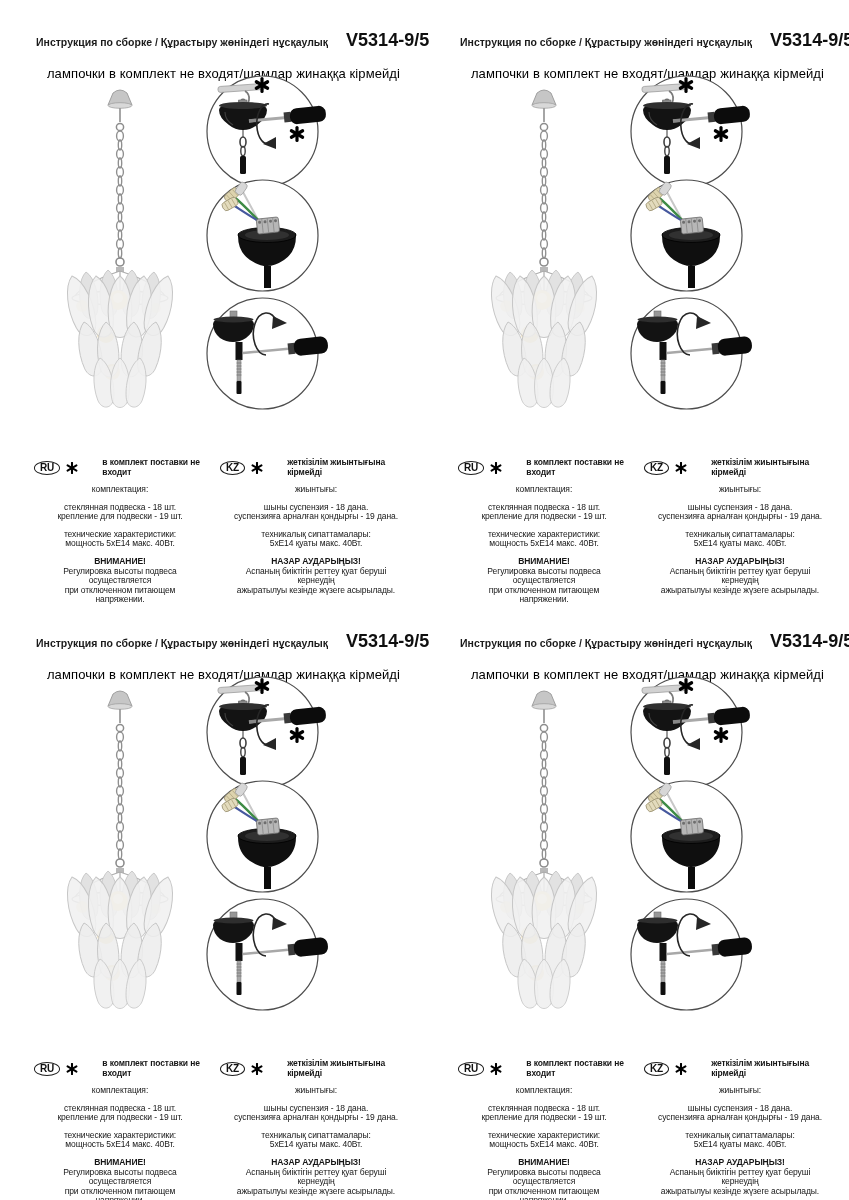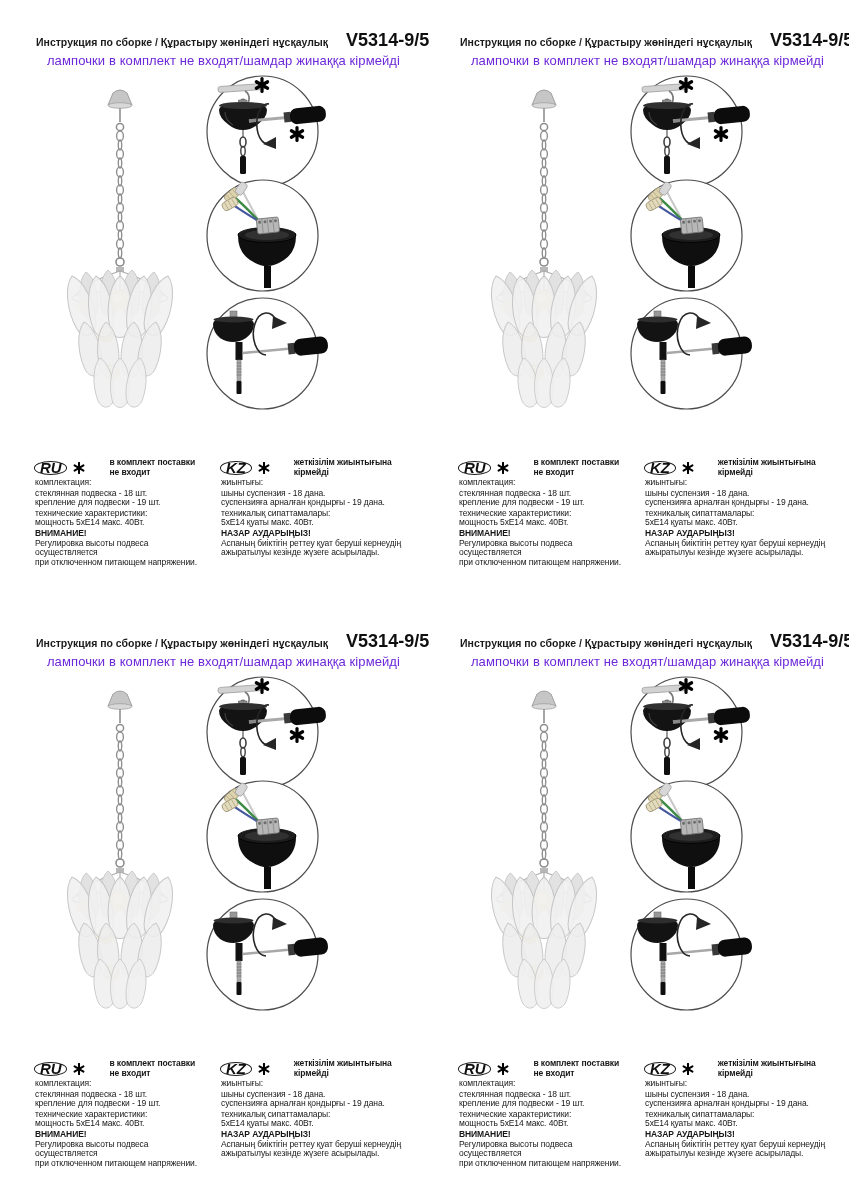--- a/index.html
+++ b/index.html
@@ -3,33 +3,33 @@
 <meta charset="utf-8">
 <style>
   html,body{margin:0;padding:0;background:#ffffff;}
   .page{position:relative;width:849px;height:1200px;background:#fff;overflow:hidden;
         font-family:"Liberation Sans",sans-serif;color:#161616;}
   .quad{position:absolute;width:425px;height:600px;}
   .hdr{position:absolute;left:36px;top:30px;width:375px;text-align:center;}
   .hdr-line1{display:flex;align-items:baseline;gap:18px;}
   .t1{font-size:10.5px;font-weight:bold;color:#1b1b1b;white-space:nowrap;}
   .t-model{font-size:18px;font-weight:bold;color:#0f0f0f;white-space:nowrap;}
-  .t2{font-size:13px;color:#6d28d9;margin-top:2px;letter-spacing:.1px;white-space:nowrap;}
+  .t2{font-size:13px;color:#000000;margin-top:15px;letter-spacing:.1px;white-space:nowrap;}
   .chandelier{position:absolute;left:38px;top:86px;width:175px;height:335px;}
   .circ{position:absolute;left:205px;width:130px;height:115px;}
   .c1{top:74px}.c2{top:178px}.c3{top:296px}
   .col{position:absolute;font-size:8.5px;line-height:9.6px;letter-spacing:-0.1px;color:#161616;}
   .col-ru{left:34px;top:459px;width:172px;}
   .col-kz{left:220px;top:459px;width:192px;}
   .badge-row{display:flex;align-items:center;gap:6px;height:18px;}
   .badge{display:inline-block;border:1.5px solid #1d1d1d;border-radius:50%;
-         padding:1px 5px;font-size:15px;font-weight:bold;font-style:italic;color:#101010;}
+         padding:1px 5px;font-size:10px;font-weight:bold;color:#101010;}
   .note{font-weight:bold;padding-left:2px;margin-left:16px;}
   .ast-sm{width:12px;height:12px;flex:0 0 auto;}
-  .col p{margin:1px;}
+  .col p{margin:8px;text-align:center;}
   .kit-h{margin-top:9px;}
   .kit{margin-top:7px;}
   .spec{margin-top:7px;}
   .warn{margin-top:2px;}
   .warn-h{font-weight:bold;}
 </style>
 </head>
 <body>
 
 <div class="page">

